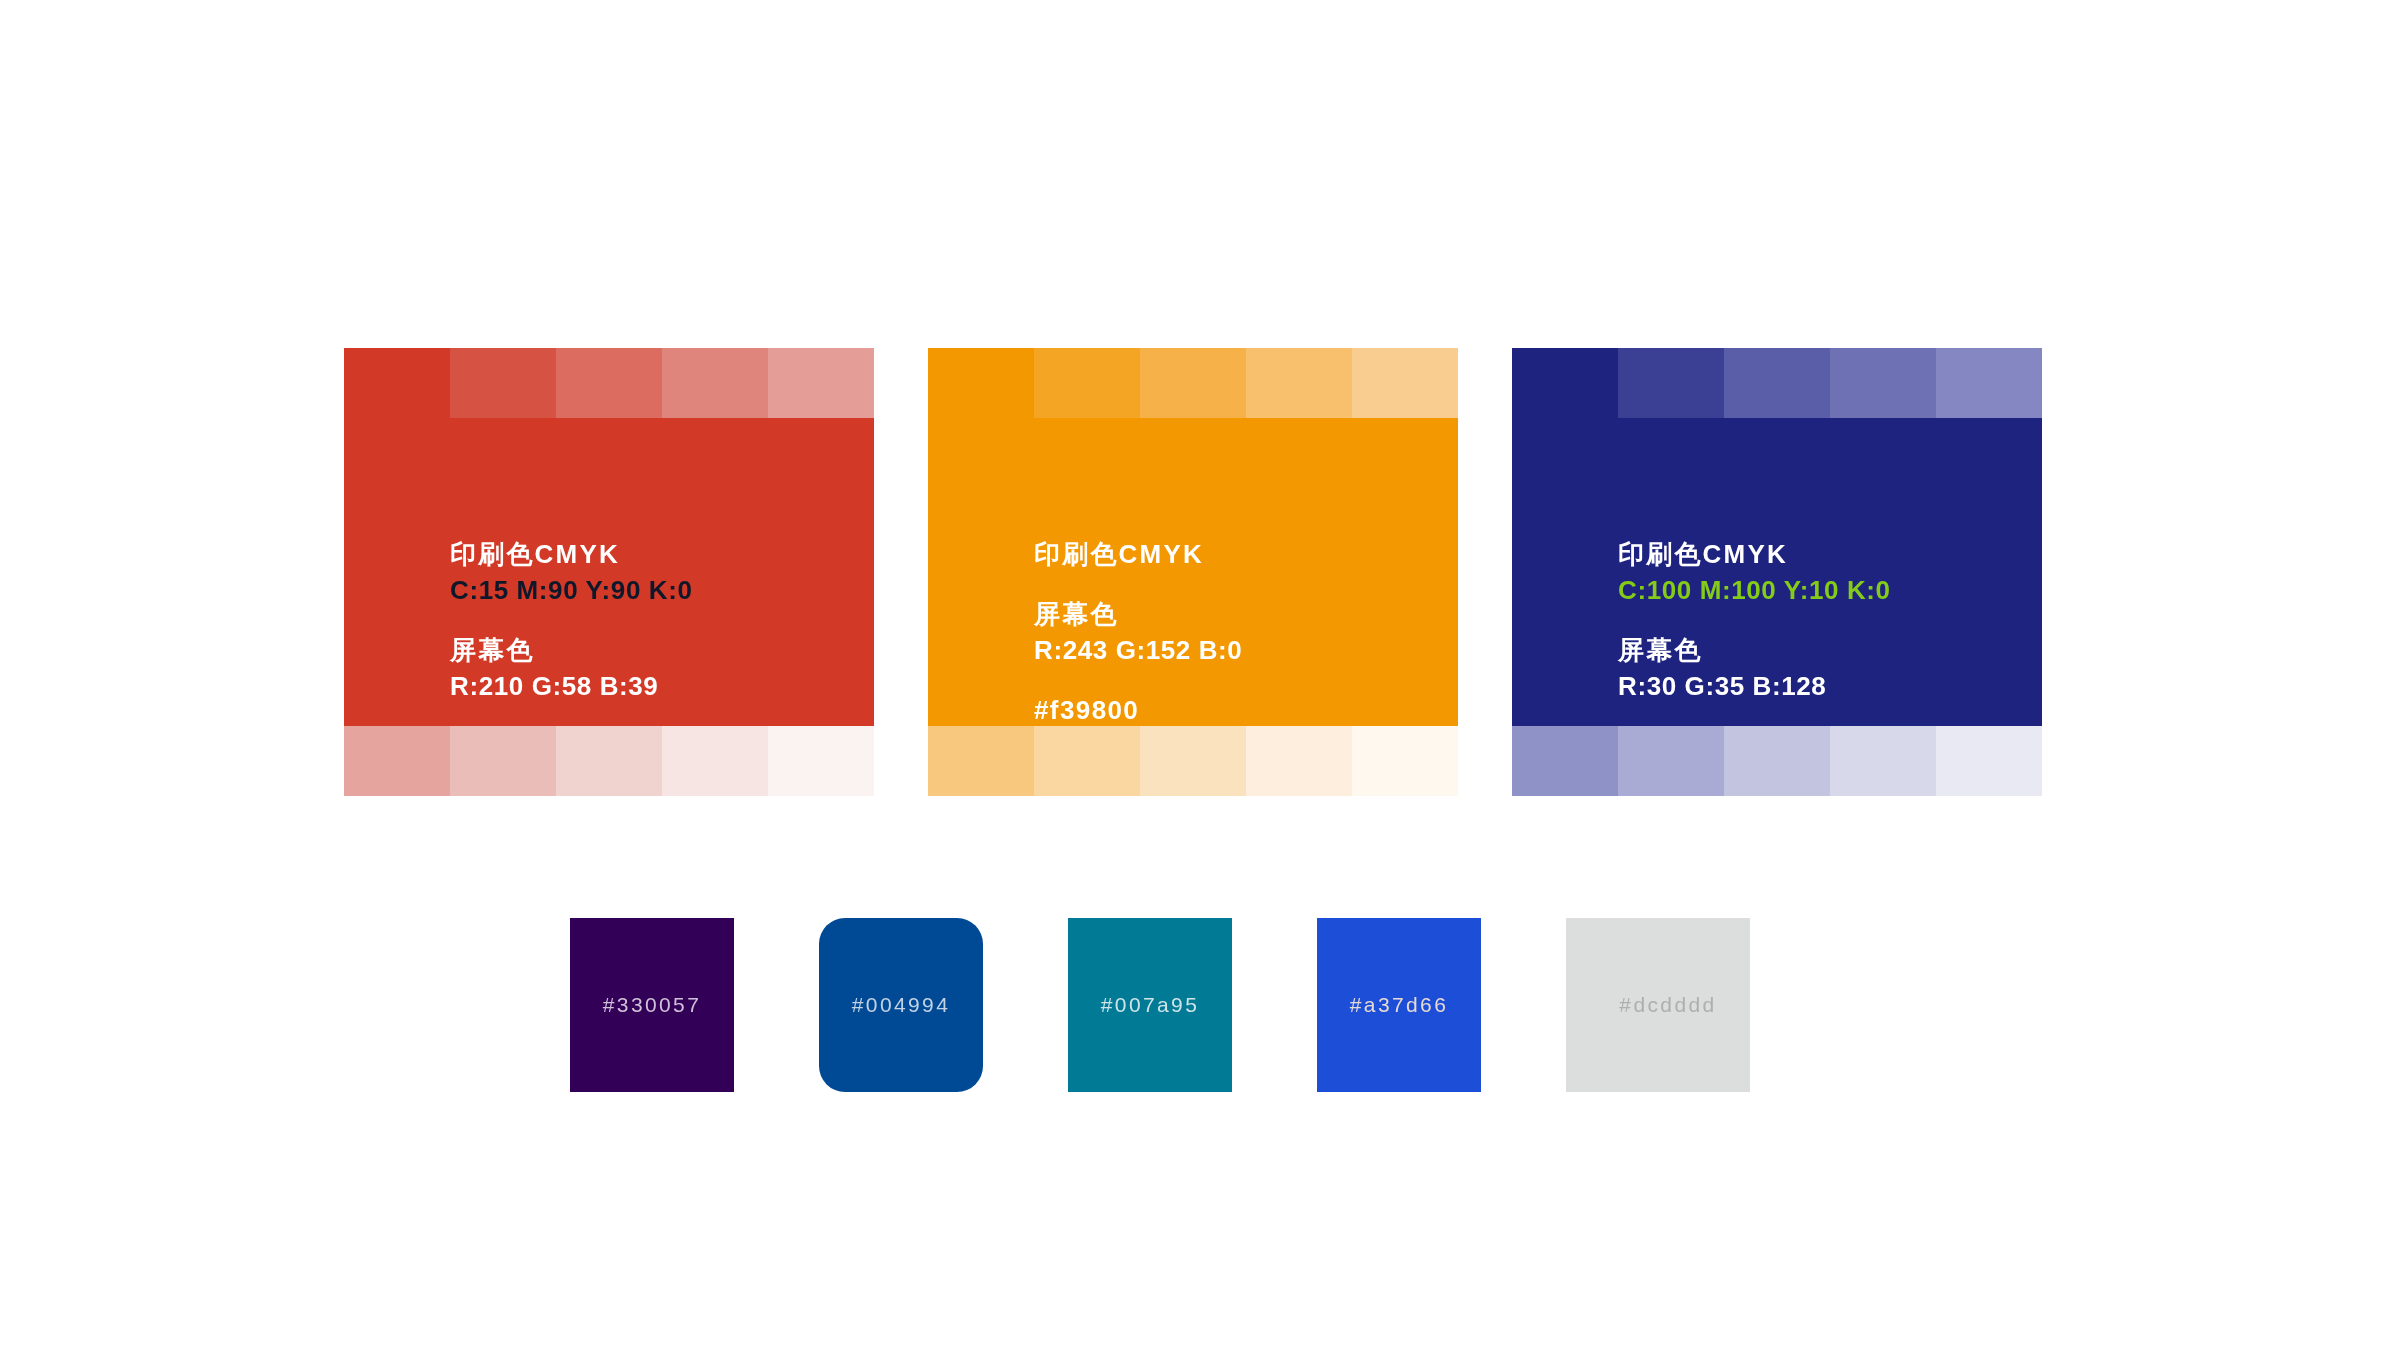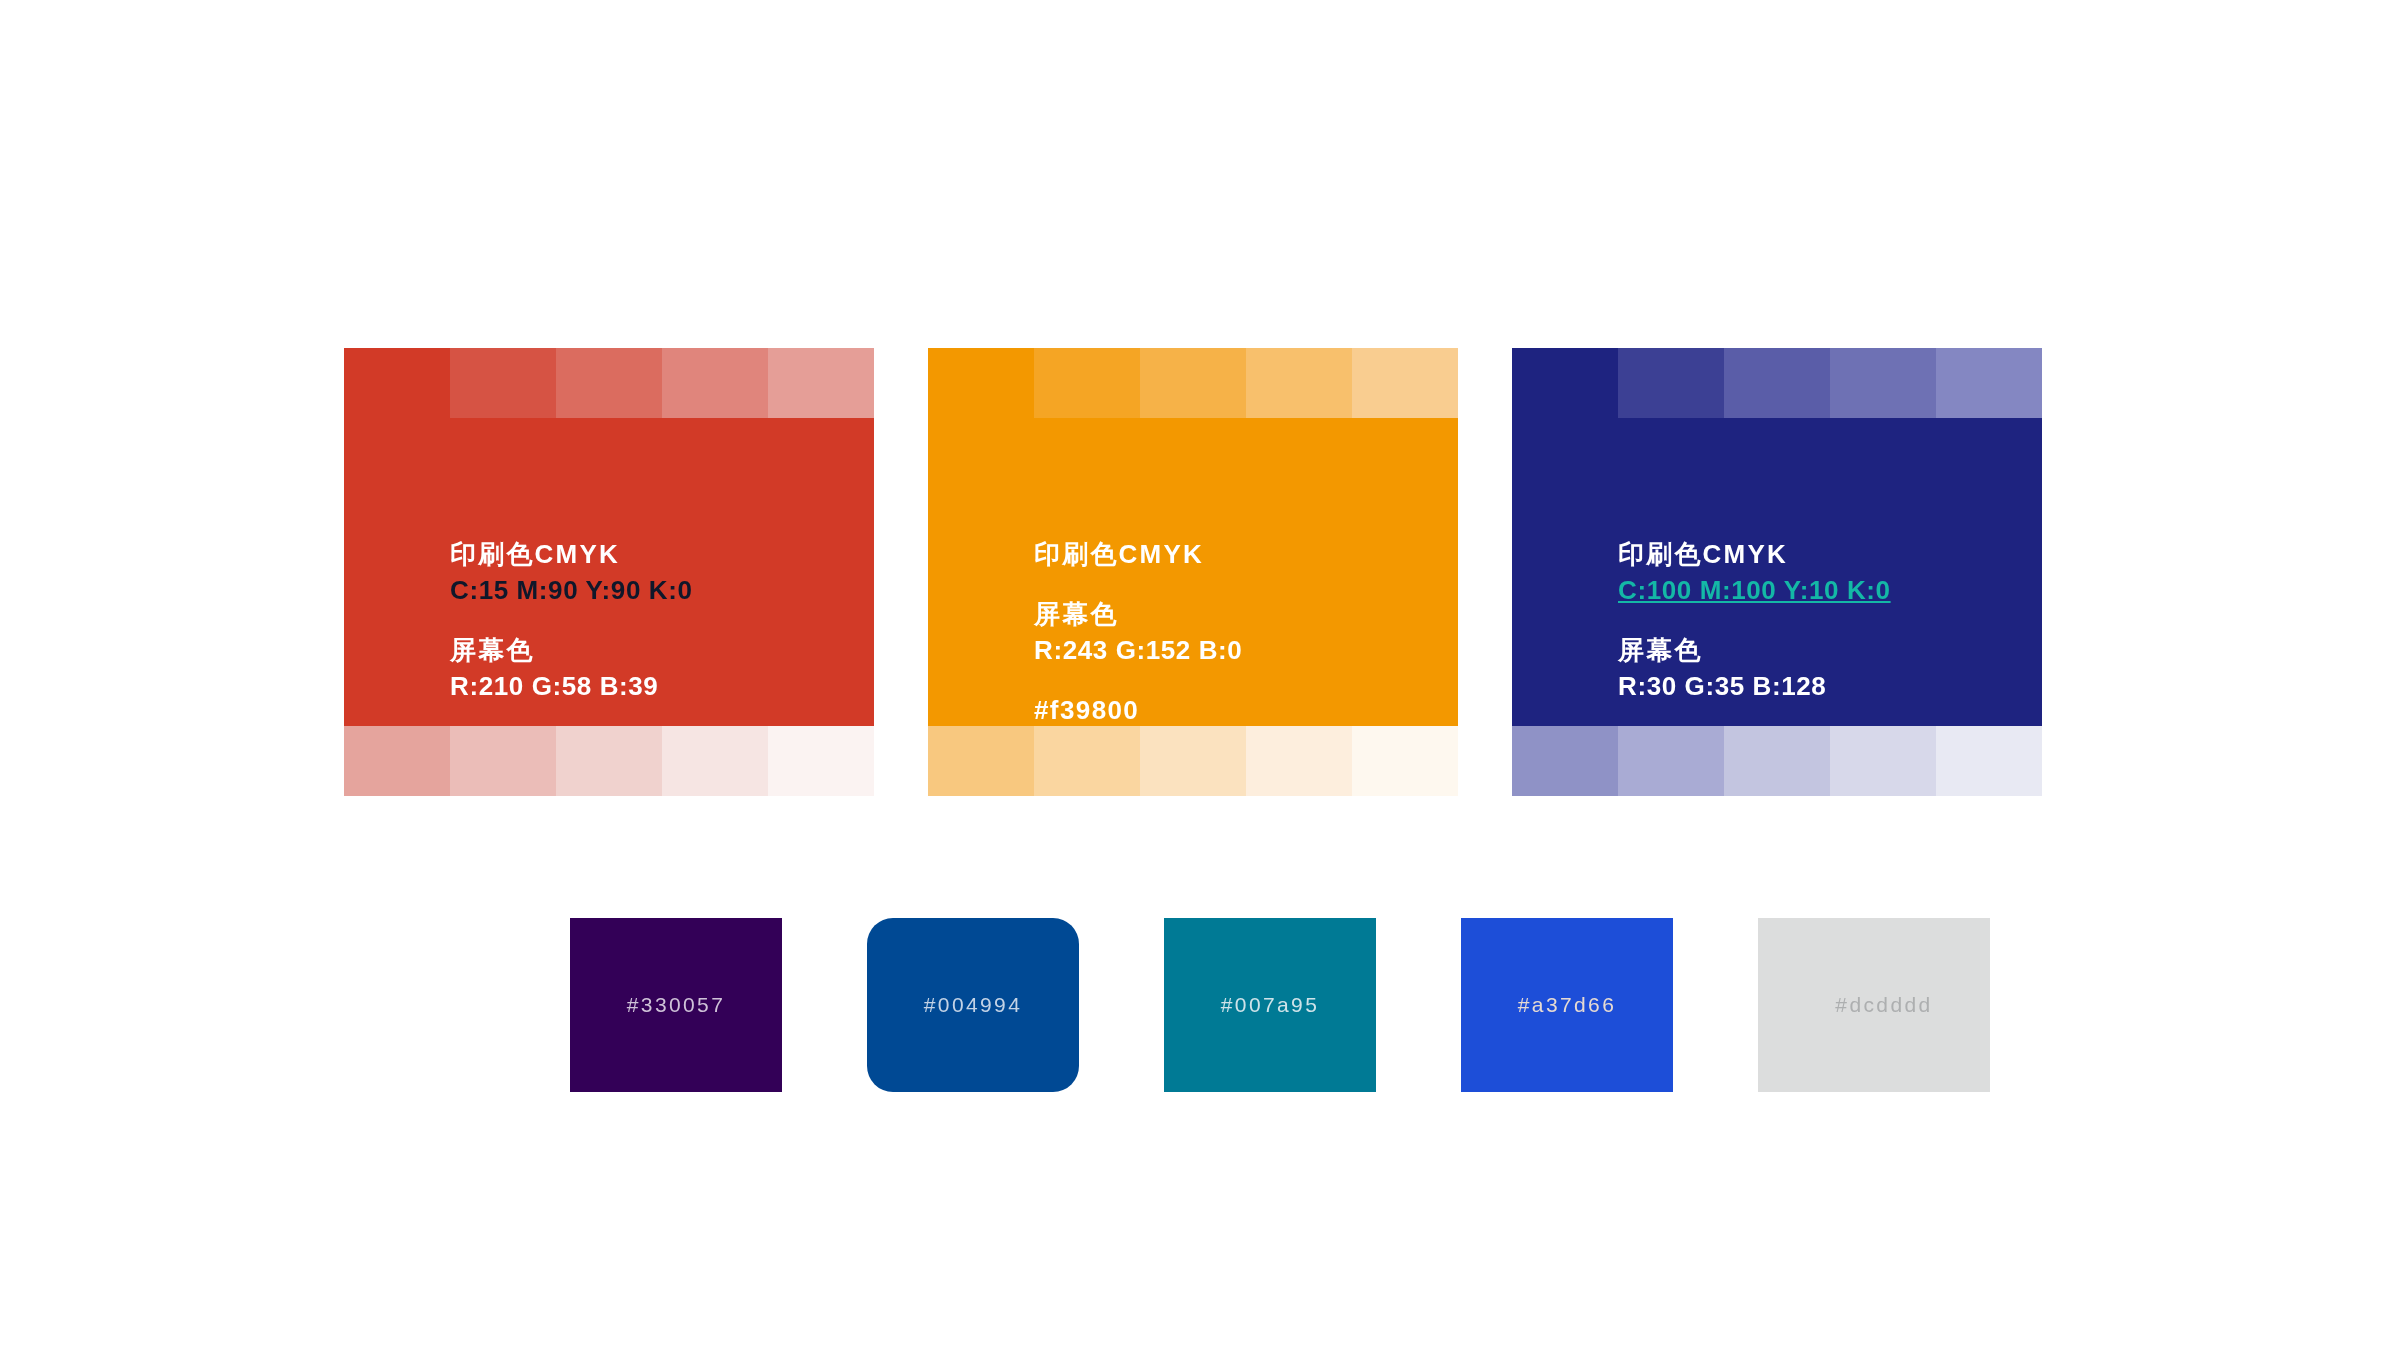--- a/index.html
+++ b/index.html
@@ -77,21 +77,21 @@
   #swatch-row {
     position: absolute;
     left: 570px;
     top: 918px;
     display: flex;
     flex-direction: row;
     gap: 85px;
   }
 
   .swatch {
-    width: 212px;
+    width: 164px;
     height: 174px;
     display: flex;
     align-items: center;
     justify-content: center;
   }
   .swatch-label {
     font-size: 21px;
     letter-spacing: 2.4px;
     font-weight: 400;
     white-space: nowrap;
@@ -162,21 +162,21 @@
       <div class="tint-strip">
         <div class="tint-cell" title="#1e2380" style="background: rgb(30, 35, 128);"></div>
         <div class="tint-cell" title="#3c4094" style="background: rgb(60, 64, 148);"></div>
         <div class="tint-cell" title="#5a5da8" style="background: rgb(90, 93, 168);"></div>
         <div class="tint-cell" title="#6e71b4" style="background: rgb(110, 113, 180);"></div>
         <div class="tint-cell" title="#8487c2" style="background: rgb(132, 135, 194);"></div>
       </div>
       <div class="card-body" style="background: rgb(30, 35, 128);">
         <div class="card-group">
           <div class="card-line label-cn" style="color: rgb(255, 255, 255);">印刷色CMYK</div>
-          <div class="card-line " style="color: #14b8a6; text-decoration: underline;">C:100  M:100 Y:10  K:0</div>
+          <div class="card-line " style="color: #84cc16;">C:100  M:100 Y:10  K:0</div>
         </div>
         <div class="card-group">
           <div class="card-line label-cn" style="color: rgb(255, 255, 255);">屏幕色</div>
           <div class="card-line " style="color: rgb(255, 255, 255);">R:30 G:35 B:128</div>
         </div>
         <div class="card-group">
           <div class="card-line hex-line" style="color: rgb(255, 255, 255);">#1e2380</div>
         </div>
       </div>
       <div class="tint-strip">

